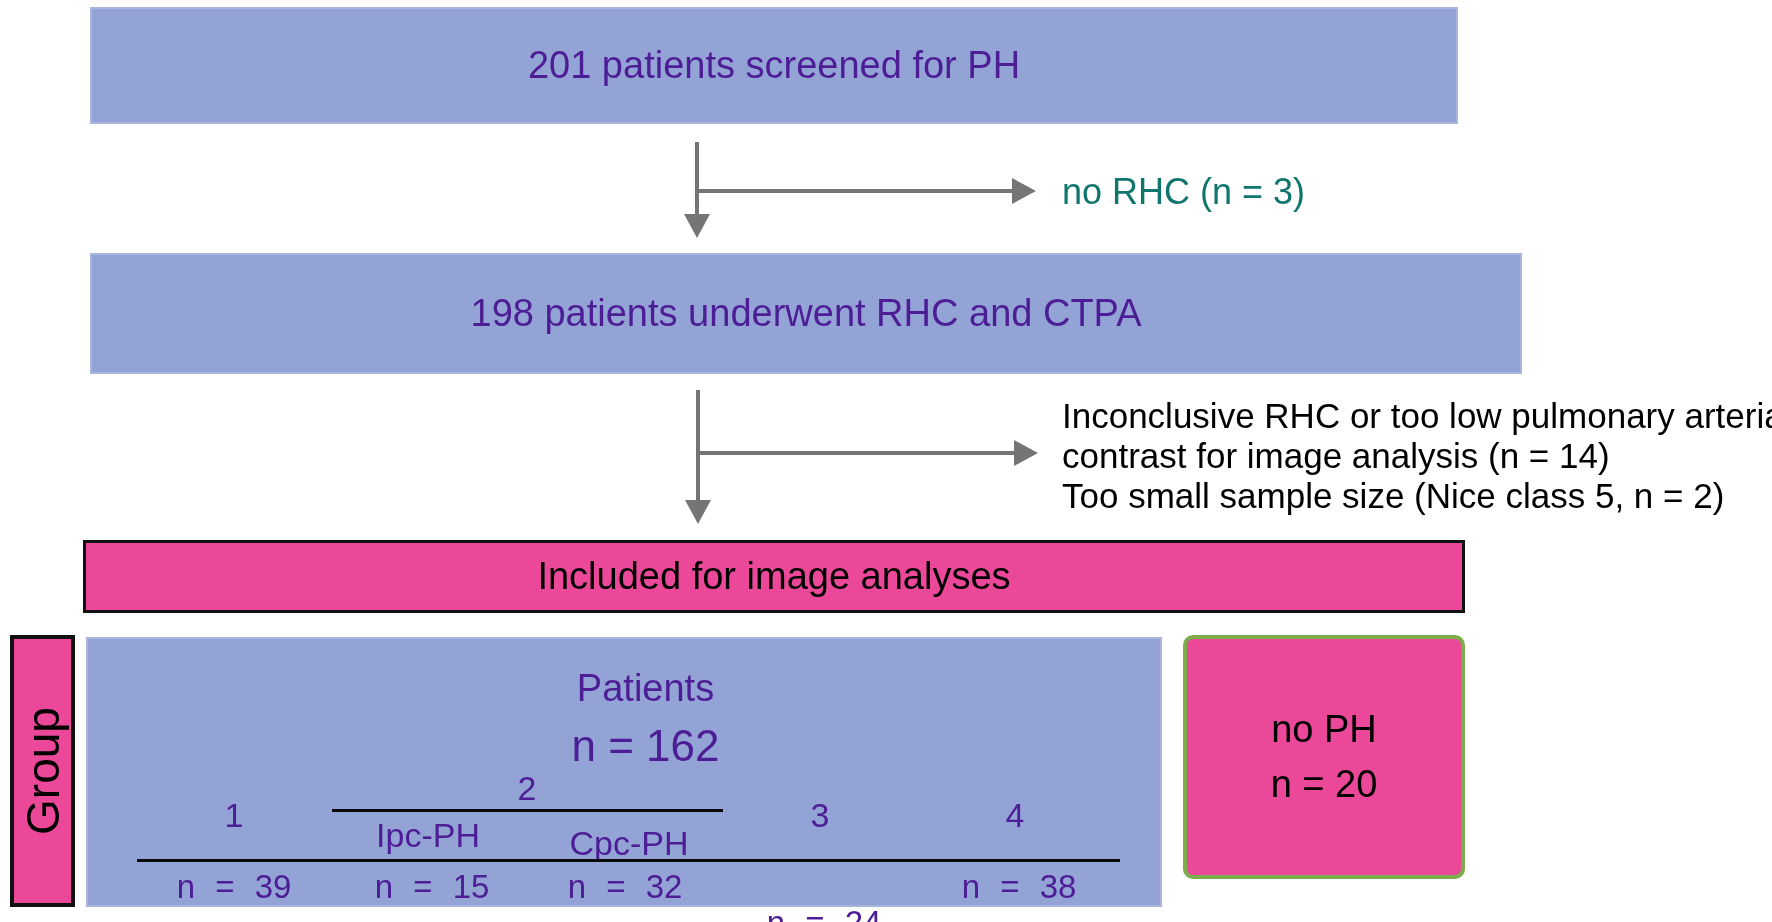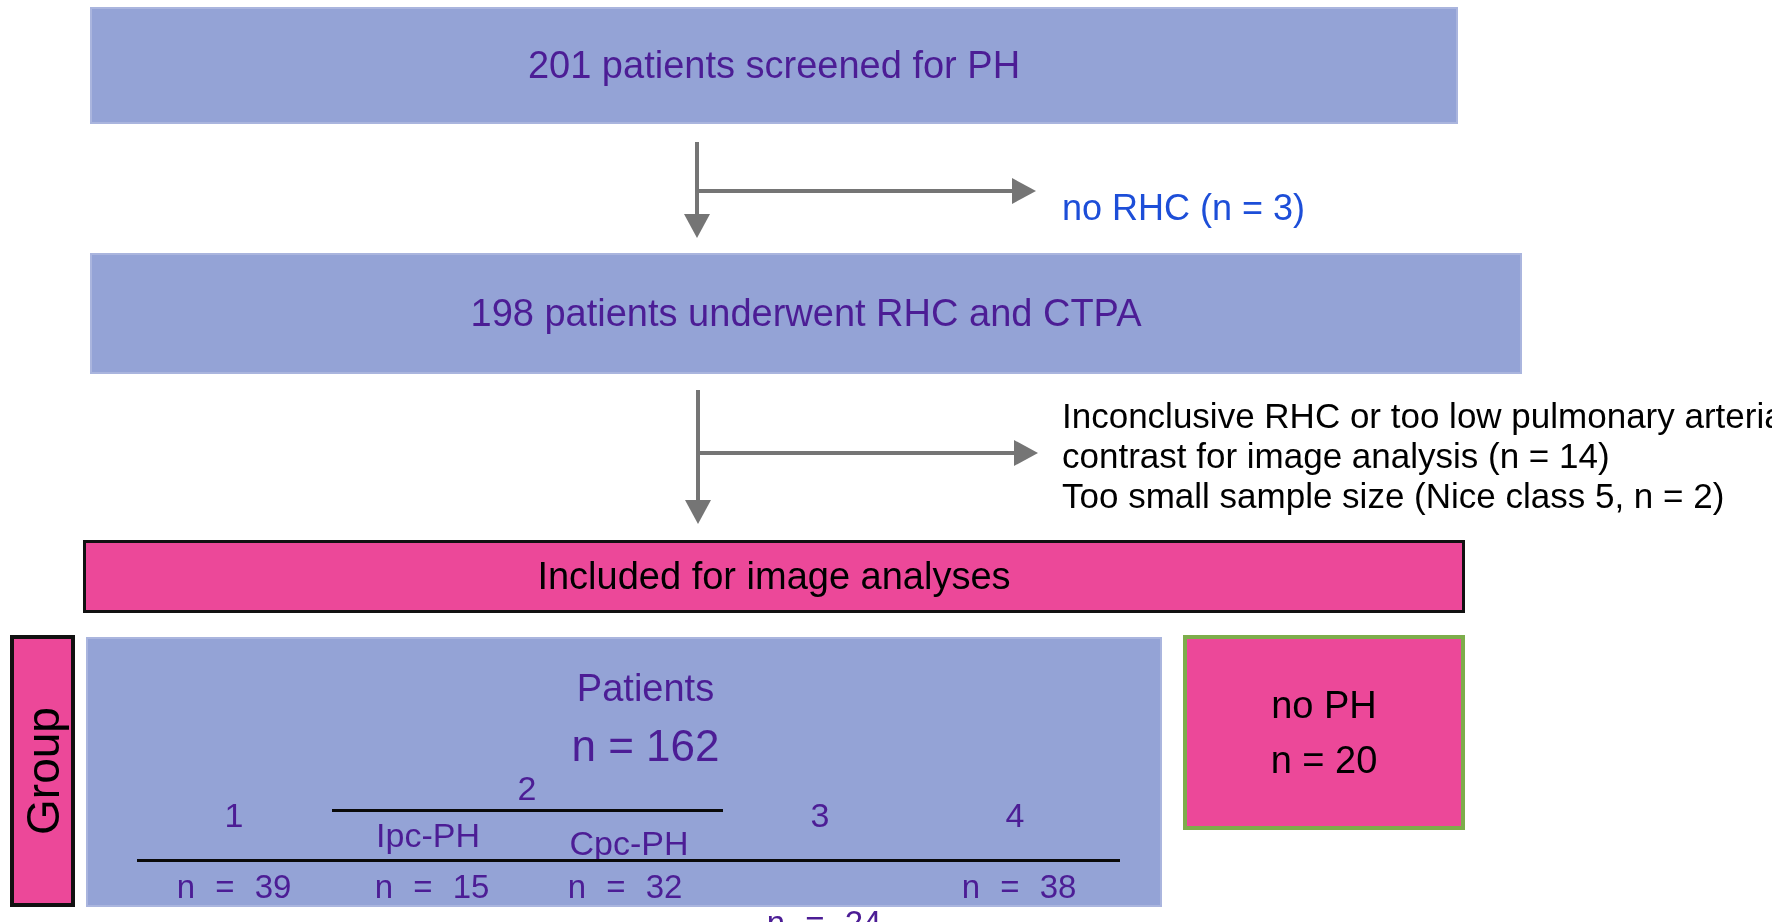--- a/index.html
+++ b/index.html
@@ -52,22 +52,21 @@
     position: absolute; width: 0; height: 0;
     border-top: 13px solid transparent;
     border-bottom: 13px solid transparent;
     border-left: 24px solid #757575;
   }
 
   .sidelabel {
     position: absolute;
     font-size: 36px;
     white-space: nowrap;
-    color: #1d4ed8;
-    margin-top: 16px;
+    color: #0f766e;
   }
   .excl-note {
     position: absolute;
     left: 1062px; top: 396px;
     font-size: 35px;
     line-height: 40px;
     white-space: nowrap;
     color: #000000;
   }
 
@@ -153,18 +152,18 @@
 
     <div class="rule" style="left:49px; top:220px; width:983px; height:3px;"></div>
 
     <span class="pin count" style="left:146px; top:248px;">n = 39</span>
     <span class="pin count" style="left:344px; top:248px;">n = 15</span>
     <span class="pin count" style="left:537px; top:248px;">n = 32</span>
     <span class="pin count" style="left:736px; top:248px;margin-top:36px;">n = 24</span>
     <span class="pin count" style="left:931px; top:248px;">n = 38</span>
   </div>
 
-  <div class="whitebox border-green nophbox" style="left:1183px; top:635px; width:282px; height:195px;">
+  <div class="whitebox border-green nophbox" style="left:1183px; top:635px; width:282px; height:244px;border-radius:10px;">
     <div>no PH</div>
     <div>n = 20</div>
   </div>
 
 </div>
 
 </body></html>

